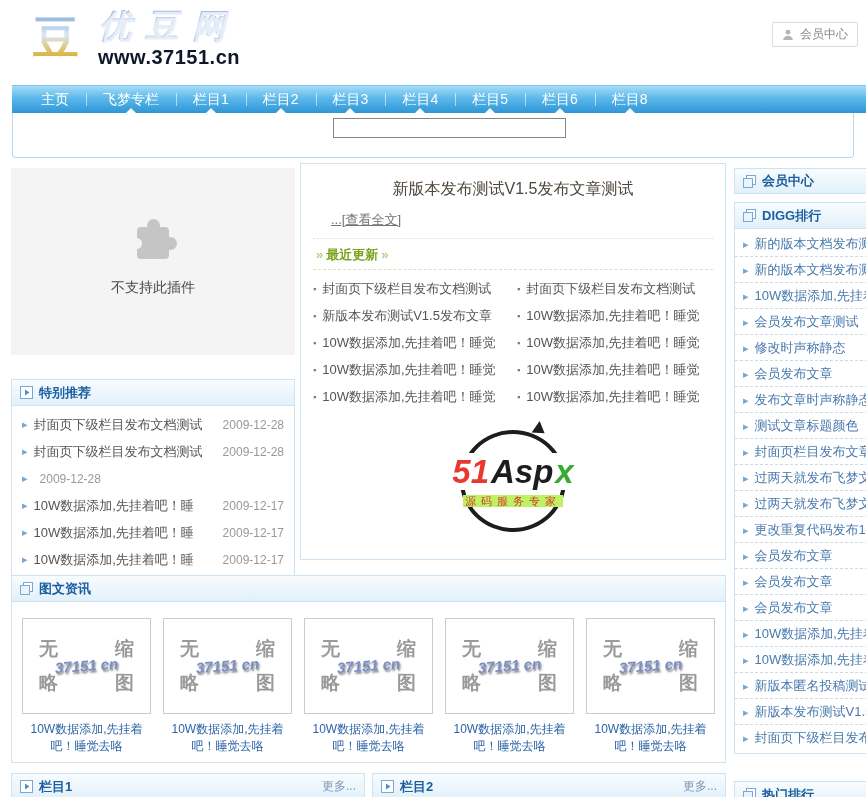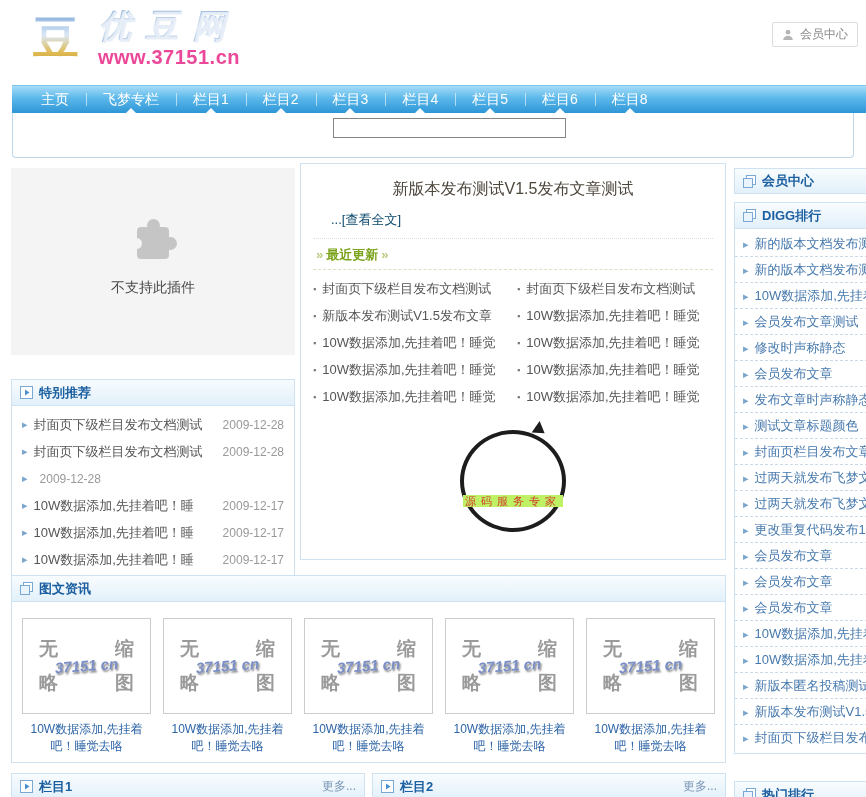--- a/index.html
+++ b/index.html
@@ -16,21 +16,21 @@
             -webkit-background-clip:text; background-clip:text; color:transparent; }
   }
   .logo-text { margin-left:14px; }
   .site-name { font-family:"DejaVu Serif","Liberation Serif",serif; font-style:italic; font-weight:bold;
                font-size:33px; line-height:36px; letter-spacing:14px; color:#a9c3e0;
                text-shadow:1px 1px 1px #e7eef7; }
   @supports (-webkit-background-clip:text) {
     .site-name { background:linear-gradient(180deg,#8fb0d8 0%,#e3edf8 55%,#9db9da 100%);
                  -webkit-background-clip:text; background-clip:text; color:transparent; }
   }
-  .site-url { font-size:20px; font-weight:bold; color:#ec4899; letter-spacing:.5px; margin-top:2px; }
+  .site-url { font-size:20px; font-weight:bold; color:#0f172a; letter-spacing:.5px; margin-top:2px; }
   .member { position:absolute; top:22px; right:8px; display:flex; align-items:center; gap:6px;
             border:1px solid #dcdcdc; border-radius:2px; background:#fff; padding:3px 9px;
             font-size:12px; color:#888; cursor:pointer; }
 
   
   .nav { position:absolute; left:12px; top:85px; width:854px; height:28px;
          background:linear-gradient(180deg,#a6dcf8 0%,#5cb8ea 45%,#2e96d6 100%);
          border-top:1px solid #7cc4ec; }
   .nav ul { list-style:none; display:flex; height:100%; padding-left:12px; }
   .nav li { position:relative; padding:0 17px; line-height:27px; color:#fff; font-size:14px; cursor:pointer; white-space:nowrap; }
@@ -64,21 +64,21 @@
   .special-box { left:11px; top:367px; width:284px; height:198px;margin-top:12px; }
   .plain-list { list-style:none; padding:5px 0; }
   .plain-list li { display:flex; align-items:center; height:27px; padding:0 10px; font-size:13px; cursor:pointer; }
   .plain-list li::before { content:"▸"; color:#7aa5cc; font-size:11px; margin-right:6px; }
   .plain-list .t { flex:1; color:#555; white-space:nowrap; overflow:hidden; }
   .plain-list .d { color:#999; font-size:12px; margin-left:6px; }
 
   
   .article-box { left:300px; top:163px; width:426px; height:397px; }
   .article-title { margin-top:15px; text-align:center; font-size:16px; font-weight:normal; color:#4d463c; }
-  .article-more { margin:11px 12px 0 30px; font-size:13px; color:#0c4a6e; cursor:pointer; display:inline-block; }
+  .article-more { margin:11px 12px 0 30px; font-size:13px; color:#737373; cursor:pointer; display:inline-block;text-decoration:underline; }
   .dotted-divider { margin:9px 12px 0; border-top:1px dotted #dcdcdc; }
   .recent-head { margin:7px 12px 0; padding-bottom:5px; border-bottom:1px dashed #d8e2c2;
                  font-size:13px; font-weight:bold; color:#7aa21a; }
   .recent-head .chev { color:#b9cd7e; font-weight:bold; margin:0 3px; }
   .recent-cols { display:flex; padding:5px 8px 0; }
   .recent-cols ul { list-style:none; width:50%; }
   .recent-cols li { height:27px; line-height:27px; font-size:13px; color:#555; white-space:nowrap; overflow:hidden; cursor:pointer; }
   .recent-cols li::before { content:"▪"; font-size:9px; color:#777; margin:0 6px 0 4px; vertical-align:1px; }
 
   
@@ -229,20 +229,21 @@
       <ul>
           <li>封面页下级栏目发布文档测试</li>
           <li>10W数据添加,先挂着吧！睡觉</li>
           <li>10W数据添加,先挂着吧！睡觉</li>
           <li>10W数据添加,先挂着吧！睡觉</li>
           <li>10W数据添加,先挂着吧！睡觉</li>
         </ul>
     </div>
     <div class="aspx-logo">
       <div class="aspx-circle"></div>
+      <div class="aspx-text"><span class="aspx-num">51</span><span class="aspx-name">Asp</span><span class="aspx-x">x</span></div>
       <div class="aspx-slogan"><span>源码服务专家</span></div>
     </div>
   </div>
 
   <div class="box pics-box">
     <div class="box-header">
       <span class="sec-icon">
         <svg width="13" height="13" viewBox="0 0 13 13">
             <rect x="3.5" y="0.5" width="9" height="9" fill="#fff" stroke="#7aa8d4"></rect>
             <rect x="0.5" y="3.5" width="9" height="9" fill="#eaf4fc" stroke="#7aa8d4"></rect>

